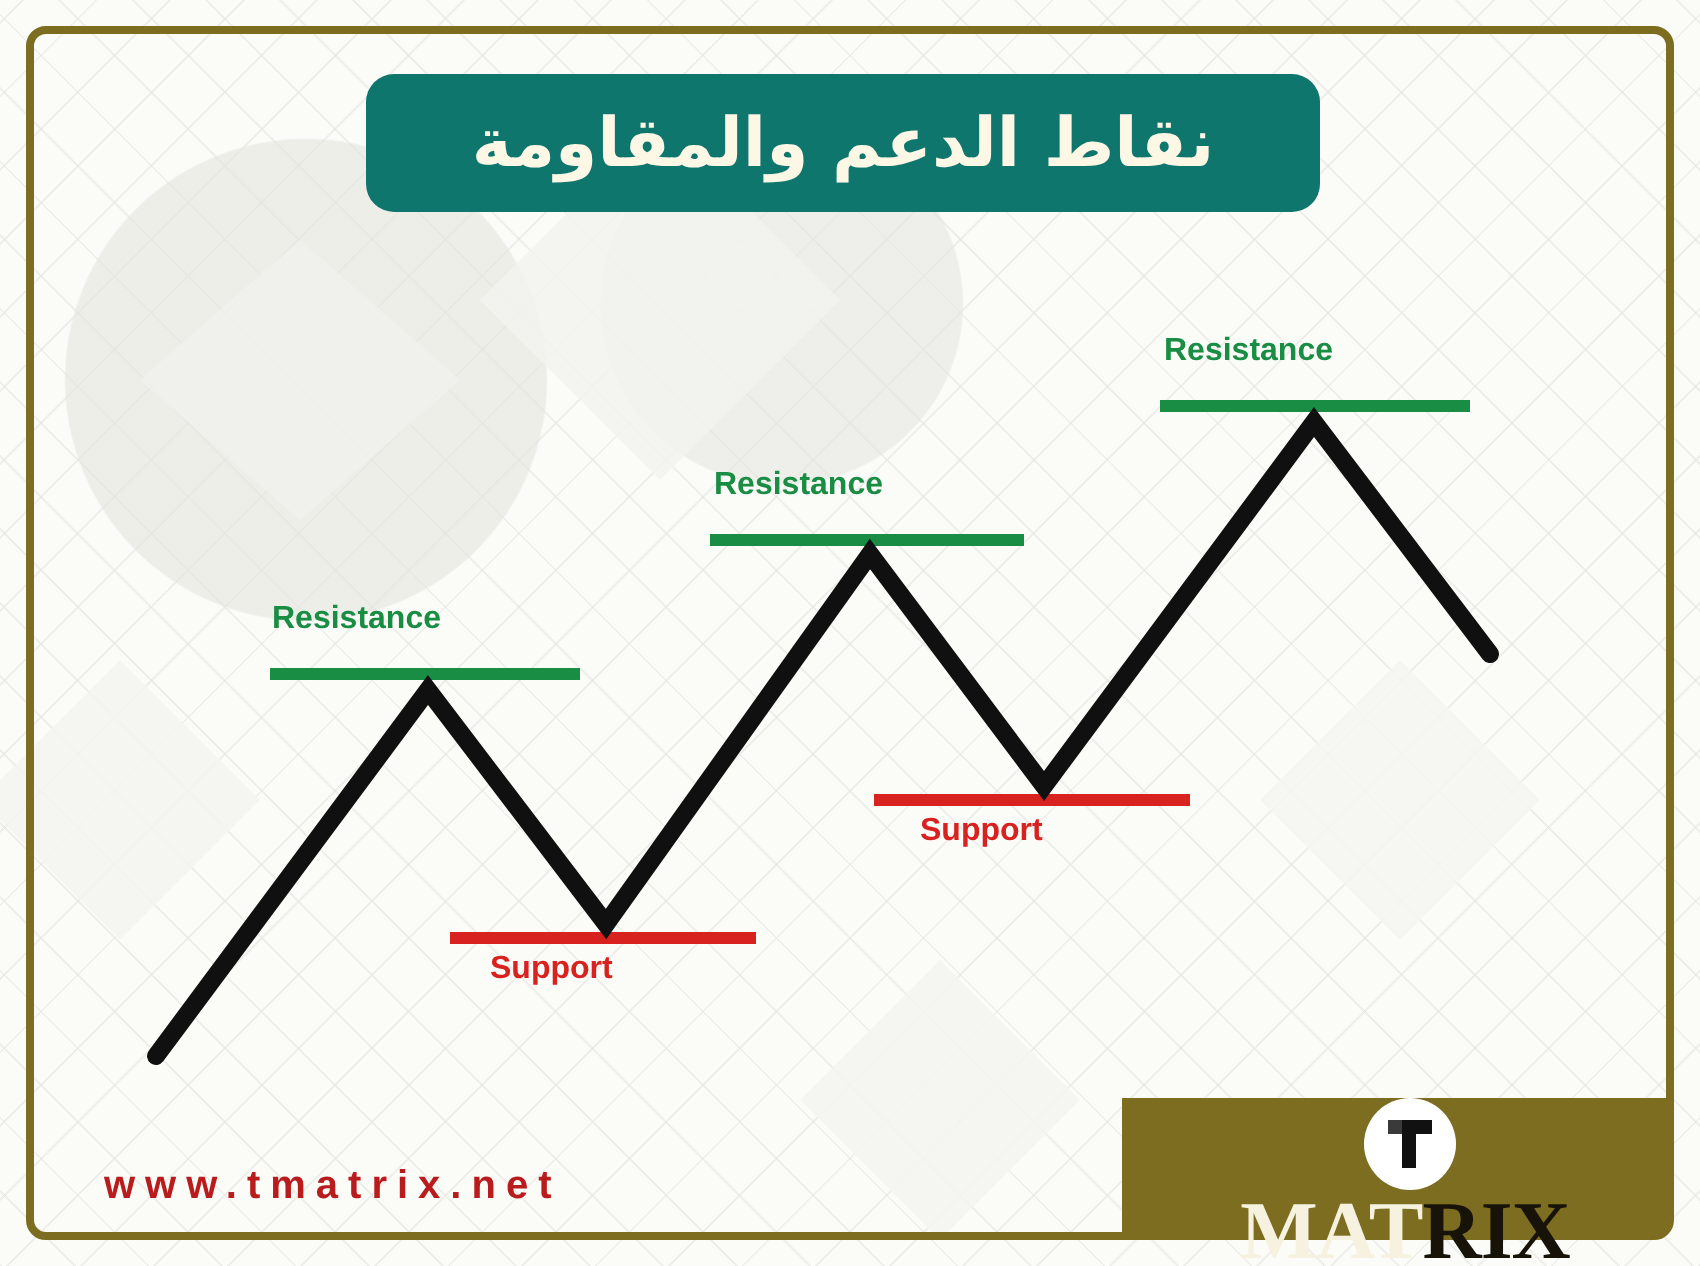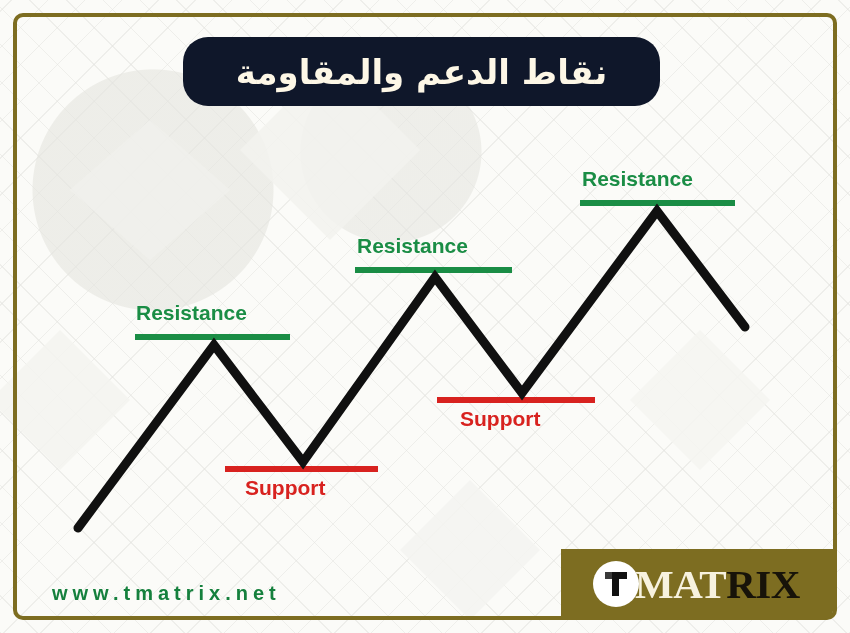--- a/index.html
+++ b/index.html
@@ -56,22 +56,22 @@
     pointer-events: none;
   }
 
   
   .title-pill {
     position: absolute;
     left: 183px;
     top: 37px;
     width: 477px;
     height: 69px;
-    background: #0f172a;
-    border-radius: 25px;
+    background: #0f766e;
+    border-radius: 14px;
     z-index: 3;
     display: flex;
     align-items: center;
     justify-content: center;
   }
   .title-text {
     color: #fdf7e6;
     font-size: 34px;
     font-weight: bold;
     letter-spacing: 0.5px;
@@ -94,54 +94,55 @@
   .chart-svg {
     position: absolute;
     left: 0;
     top: 0;
   }
 
   .chart-label {
     position: absolute;
     font-family: "Liberation Sans", sans-serif;
     font-weight: bold;
-    font-size: 21px;
+    font-size: 16px;
     white-space: nowrap;
     z-index: 5;
   }
   .chart-label.resistance { color: #1a8d45; }
   .chart-label.support    { color: #d8221f; text-align: center; }
 
   
   .site-url {
     position: absolute;
     left: 52px;
     top: 582px;
     font-family: "Liberation Sans", sans-serif;
     font-size: 20px;
     font-weight: bold;
     letter-spacing: 5px;
-    color: #15803d;
+    color: #b91c1c;
     z-index: 5;
   }
 
   
   .logo-box {
     position: absolute;
     left: 561px;
     top: 549px;
     width: 272px;
     height: 70px;
     background: #7d6d21;
     border-radius: 0 0 8px 0;
     z-index: 5;
     display: flex;
     align-items: center;
-    padding-left: 32px;
+    padding-left: 11px;
     box-sizing: border-box;
+    flex-direction: column;
   }
   .logo-mark {
     width: 46px;
     height: 46px;
     border-radius: 50%;
     background: #ffffff;
     position: relative;
     flex: 0 0 auto;
     margin-right: -4px;
     display: flex;

